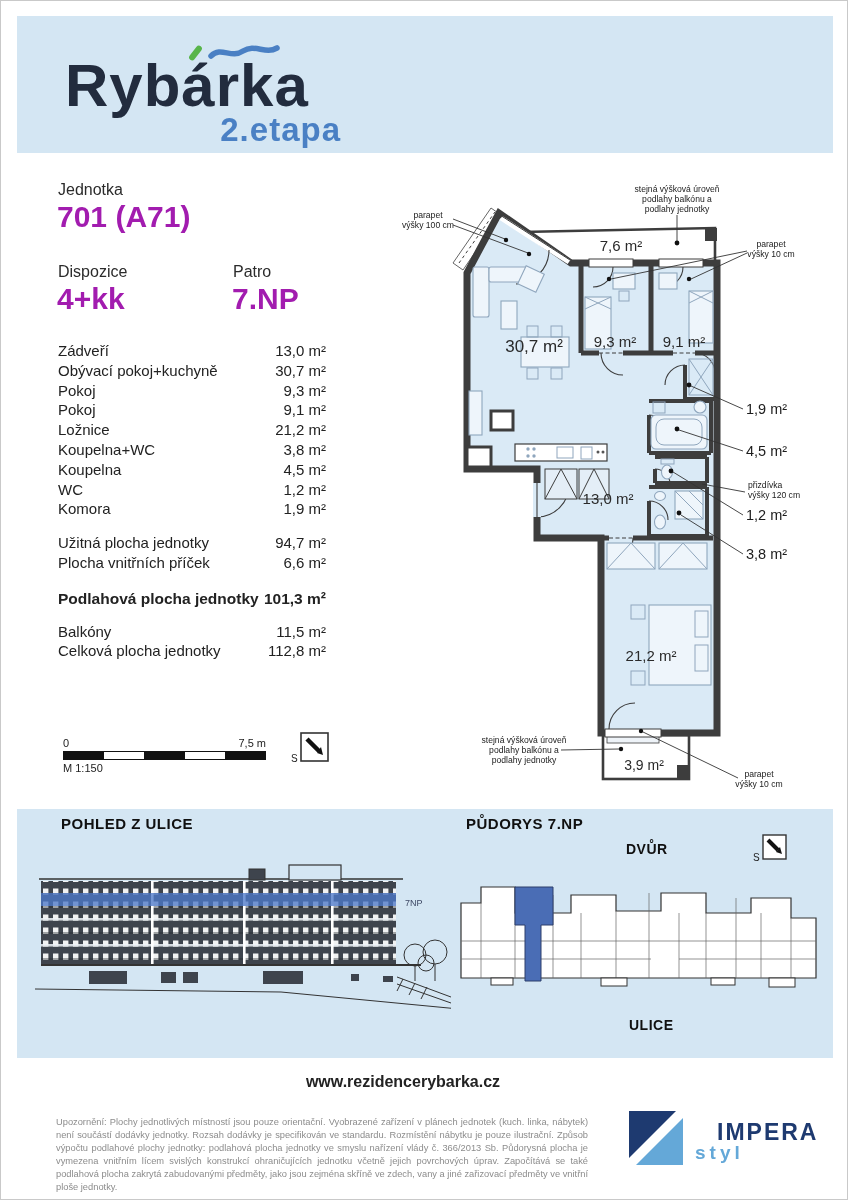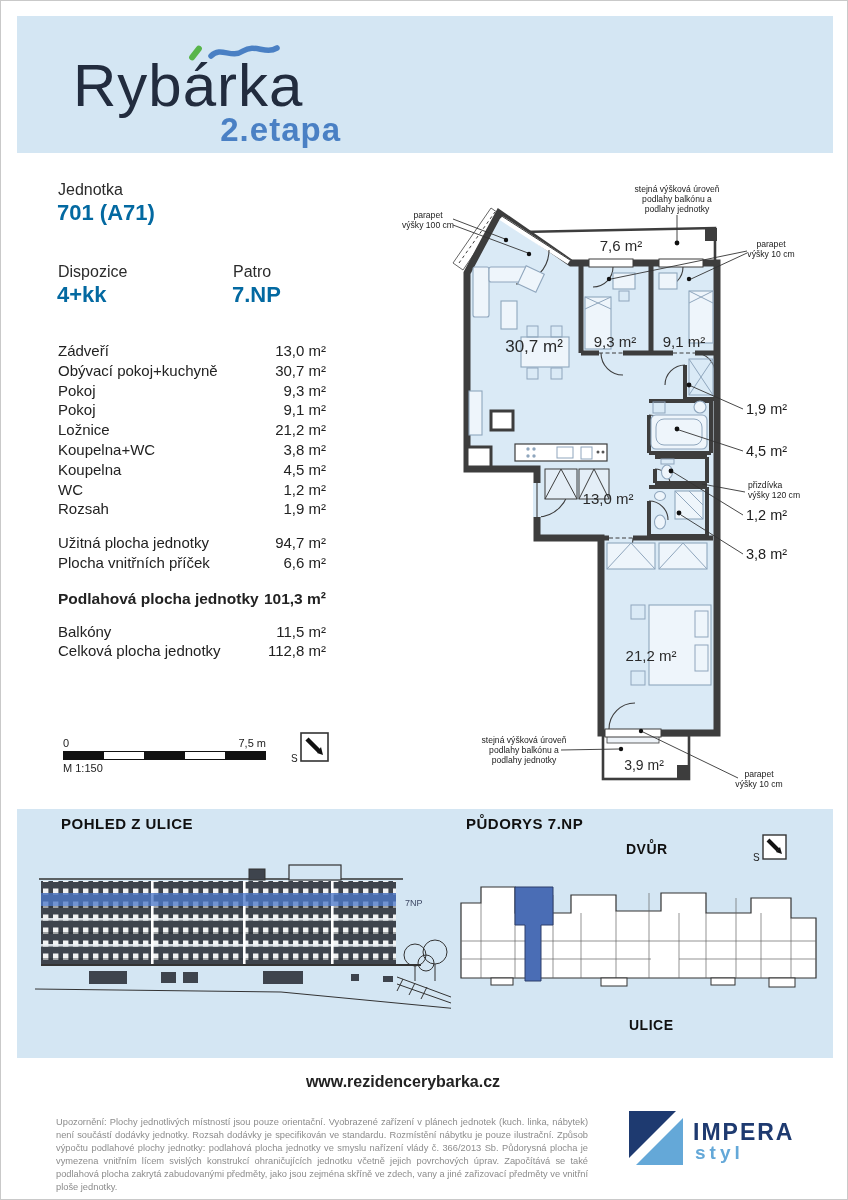--- a/index.html
+++ b/index.html
@@ -2,27 +2,27 @@
 <html><head>
 <meta charset="utf-8">
 <style>
   html,body{margin:0;padding:0;background:#e9e9e9;}
   .page{position:relative;width:848px;height:1200px;margin:0 auto;background:#fff;
         border:1px solid #c9c9c9;box-sizing:border-box;overflow:hidden;
         font-family:"Liberation Sans", sans-serif;color:#1e1e1e;}
   
   .band{position:absolute;left:16px;top:15px;width:816px;height:137px;}
   .logo{position:absolute;left:48px;top:25px;width:270px;height:110px;}
-  .logo-name{position:absolute;left:8px;top:10px;font-size:60px;font-weight:normal;letter-spacing:1px;}
+  .logo-name{position:absolute;left:0;top:10px;font-size:60px;font-weight:bold;letter-spacing:1px;}
   .logo-accent{position:absolute;left:122px;top:9px;width:17px;height:6px;border-radius:3px;transform:rotate(-52deg);}
   .logo-wave{position:absolute;left:142px;top:2px;}
   .logo-stage{position:absolute;right:-6px;top:70px;font-size:33px;font-weight:bold;letter-spacing:1px;}
   
   .lbl{position:absolute;font-size:16px;color:#2b2b2b;}
-  .big{position:absolute;font-size:22px;font-weight:bold;color:#0369a1;}
+  .big{position:absolute;font-size:30px;font-weight:bold;color:#a21caf;}
   .info{position:absolute;left:57px;top:340px;width:268px;font-size:15px;color:#222;}
   .trow{display:flex;justify-content:space-between;height:19.8px;line-height:19.8px;}
   .trow.b{font-weight:bold;font-size:15.5px;}
   .gap14{height:14px}.gap16{height:16px}.gap13{height:13px}
   .check{margin-top:17px;font-size:15px;color:#222;}
   .check .mk{font-weight:bold;margin-right:7px;}
   
   .scale{position:absolute;left:62px;top:736px;width:203px;font-size:11px;color:#222;}
   .scale .ends{display:flex;justify-content:space-between;margin-bottom:2px;}
   .scale .bar{display:flex;height:7px;border:1px solid #111;}
@@ -102,21 +102,21 @@
       </div>
     <div class="trow">
         <span>Koupelna</span>
         <span>4,5 m²</span>
       </div>
     <div class="trow">
         <span>WC</span>
         <span>1,2 m²</span>
       </div>
     <div class="trow">
-        <span>Rozsah</span>
+        <span>Komora</span>
         <span>1,9 m²</span>
       </div>
 
     <div class="gap14"></div>
     <div class="trow">
         <span>Užitná plocha jednotky</span>
         <span>94,7 m²</span>
       </div>
     <div class="trow">
         <span>Plocha vnitřních příček</span>
@@ -473,17 +473,17 @@
   </svg>
 
   <div class="url">www.rezidencerybarka.cz</div>
   <div class="disc">Upozornění: Plochy jednotlivých místností jsou pouze orientační. Vyobrazené zařízení v plánech jednotek (kuch. linka, nábytek) není součástí dodávky jednotky. Rozsah dodávky je specifikován ve standardu.  Rozmístění nábytku je pouze ilustrační.  Způsob výpočtu podlahové plochy jednotky: podlahová plocha jednotky ve smyslu nařízení vlády č. 366/2013 Sb. Půdorysná plocha je vymezena vnitřním lícem svislých konstrukcí ohraničujících jednotku včetně jejich povrchových úprav. Započítává se také podlahová plocha zakrytá zabudovanými předměty, jako jsou zejména skříně ve zdech, vany a jiné zařizovací předměty ve vnitřní ploše jednotky.</div>
 
   <div class="imp">
     <svg width="54" height="54" viewBox="0 0 54 54">
       <polygon points="0,0 47,0 0,47" fill="#1e3a70"></polygon>
       <polygon points="54,7 54,54 7,54" fill="#64a8d8"></polygon>
     </svg>
-    <div class="word" style="color:#1e3a70;">IMPERA</div>
+    <div class="word" style="color:#1e3a70;margin-left:24px;">IMPERA</div>
     <div class="sub" style="color:#64a8d8;">styl</div>
   </div>
 
 </div>
 
 </body></html>

